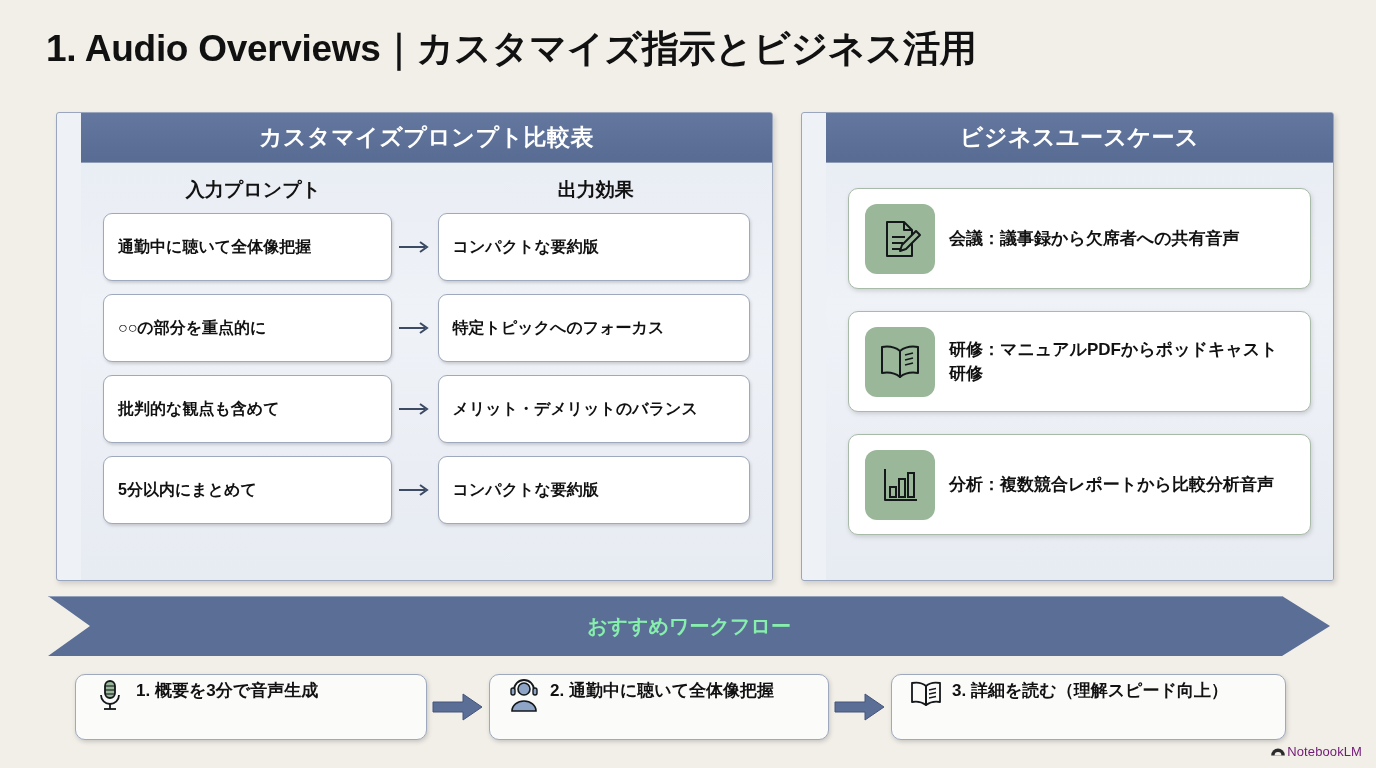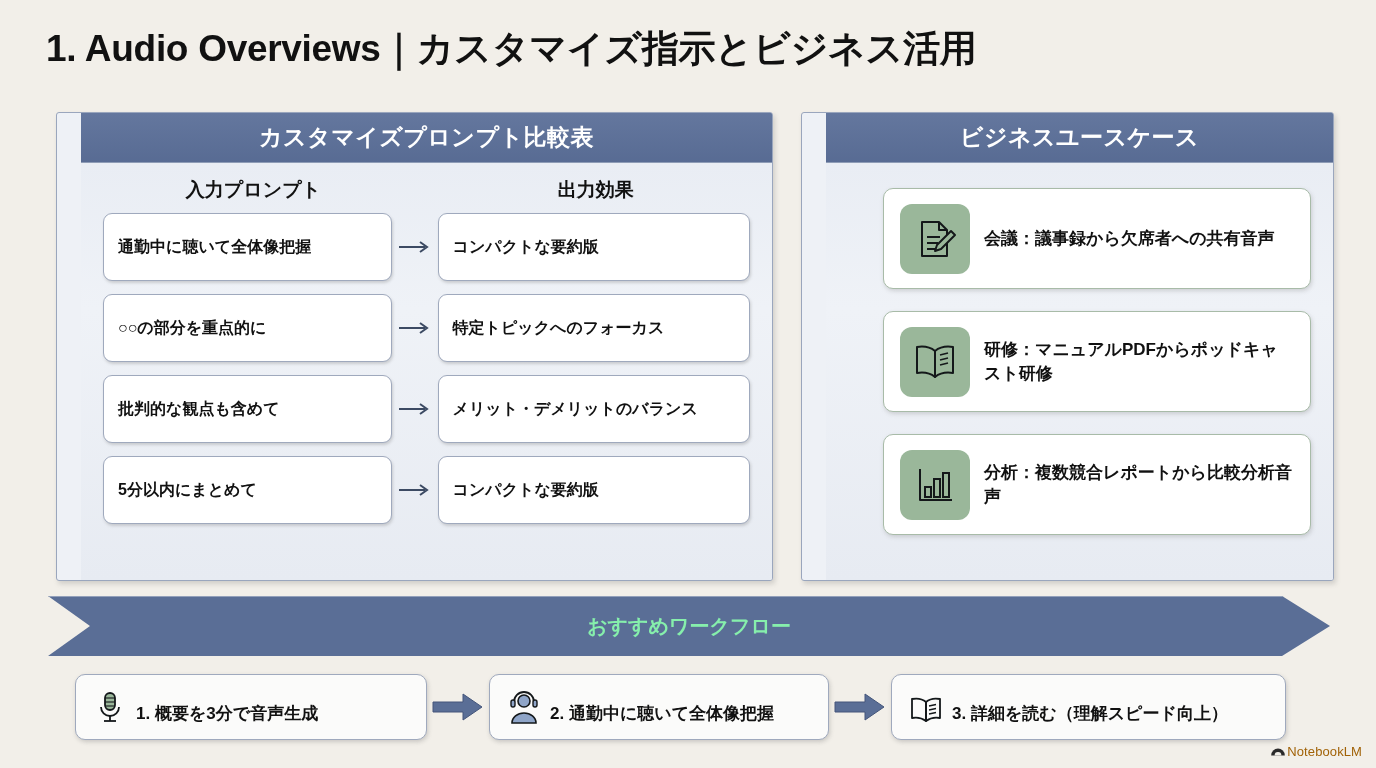--- a/index.html
+++ b/index.html
@@ -116,21 +116,20 @@
   .usecase {
     background: #ffffff;
     border: 1px solid #a8bba8;
     border-radius: 10px;
     height: 101px;
     display: flex;
     align-items: center;
     padding: 0 16px;
     margin-bottom: 22px;
     box-shadow: 1px 2px 4px rgba(110,110,110,0.26);
-    margin-left: 35px;
   }
   .uc-icon {
     width: 70px;
     height: 70px;
     min-width: 70px;
     border-radius: 12px;
     background: #9ab79a;
     display: flex;
     align-items: center;
     justify-content: center;
@@ -171,22 +170,22 @@
     height: 68px;
     display: flex;
     align-items: center;
   }
   .step {
     background: #fbfbfa;
     border: 1px solid #9fa9bd;
     border-radius: 10px;
     height: 66px;
     display: flex;
-    align-items: flex-end;
-    padding: 14px 16px;
+    align-items: flex-start;
+    padding: 4px 16px;
     box-shadow: 1px 2px 4px rgba(110,110,110,0.3);
   }
   .step-1 { width: 352px; }
   .step-2 { width: 340px; }
   .step-3 { width: 395px; }
   .step-icon {
     width: 36px;
     min-width: 36px;
     display: flex;
     align-items: center;
@@ -208,21 +207,21 @@
   }
 
   
   .footer-logo {
     position: absolute;
     right: 14px;
     bottom: 8px;
     display: flex;
     align-items: center;
     gap: 1px;
-    color: #a16207;
+    color: #701a75;
     font-size: 13px;
   }
   .footer-logo .brand { letter-spacing: 0.1px; }
 </style>
 </head>
 <body>
 
 <div class="slide-title">1. Audio Overviews｜カスタマイズ指示とビジネス活用</div>
 
 <div class="panel panel-left">

